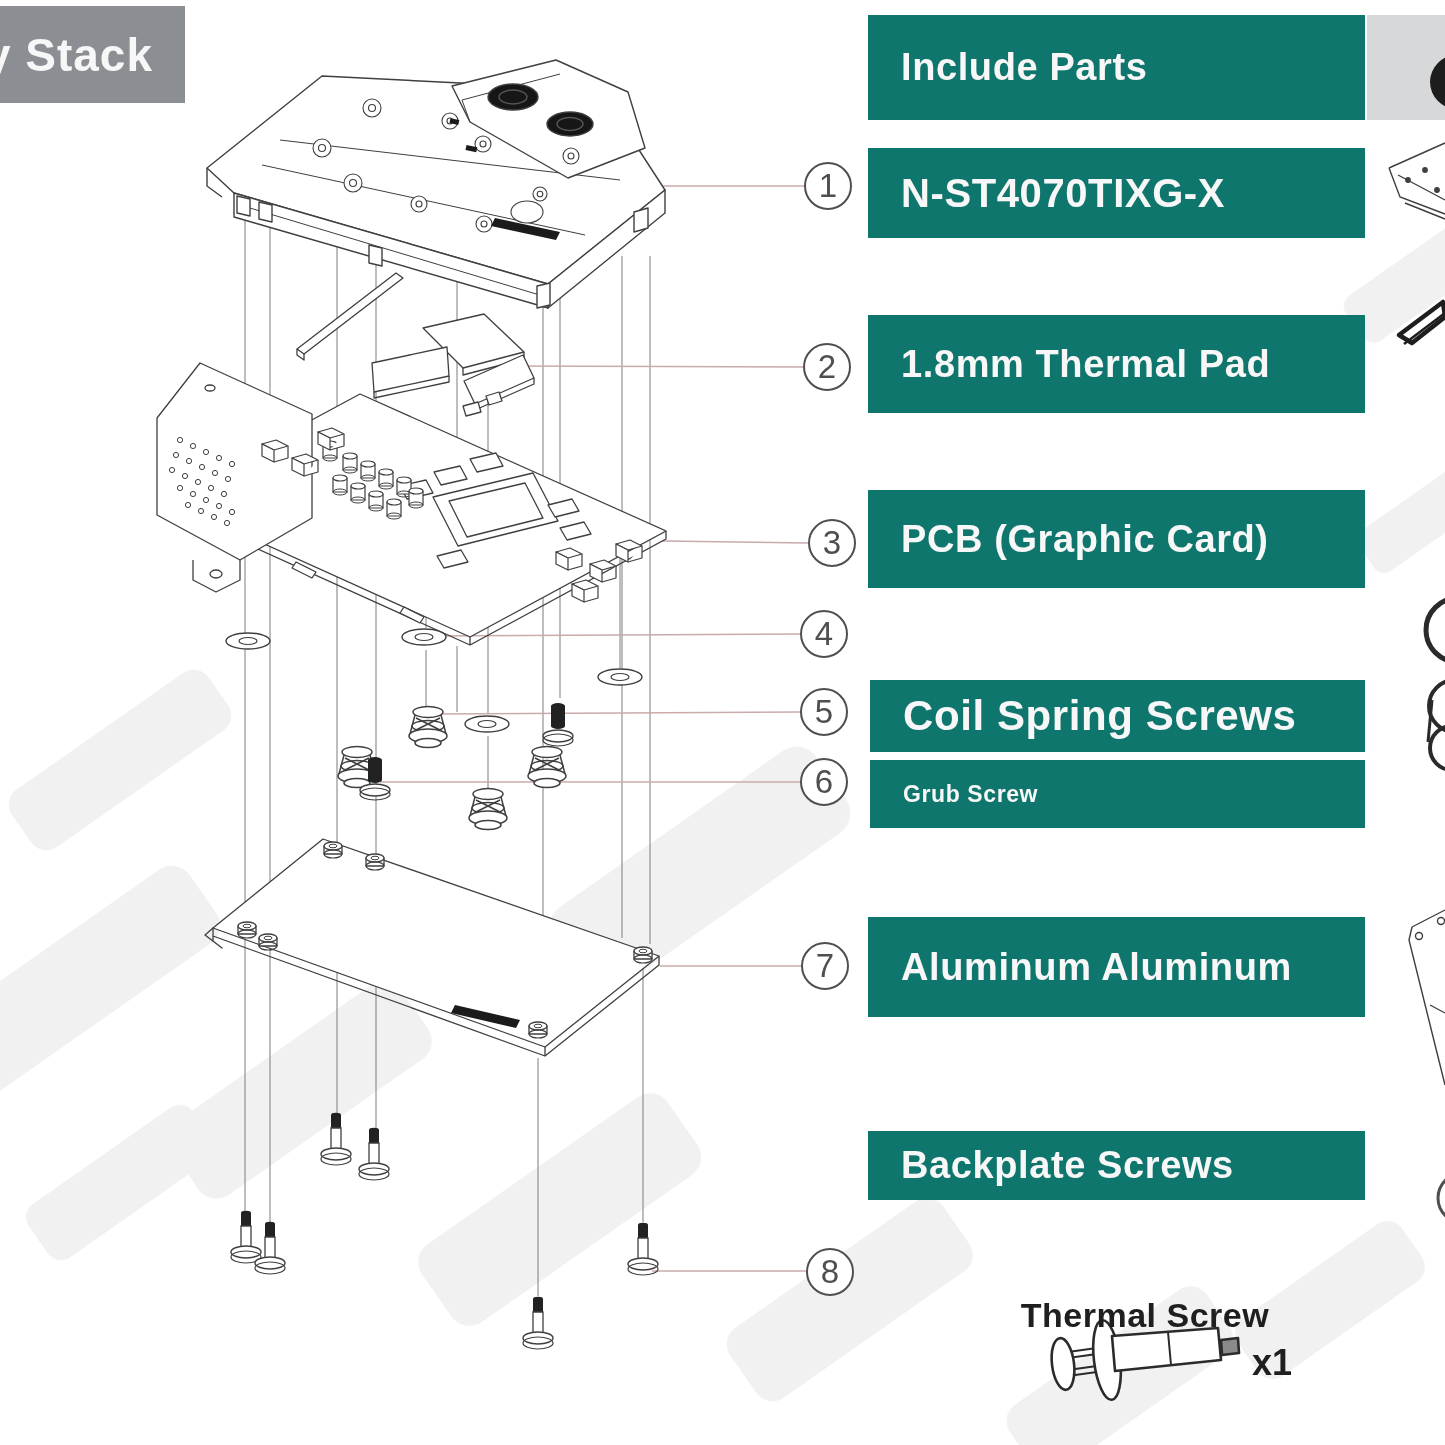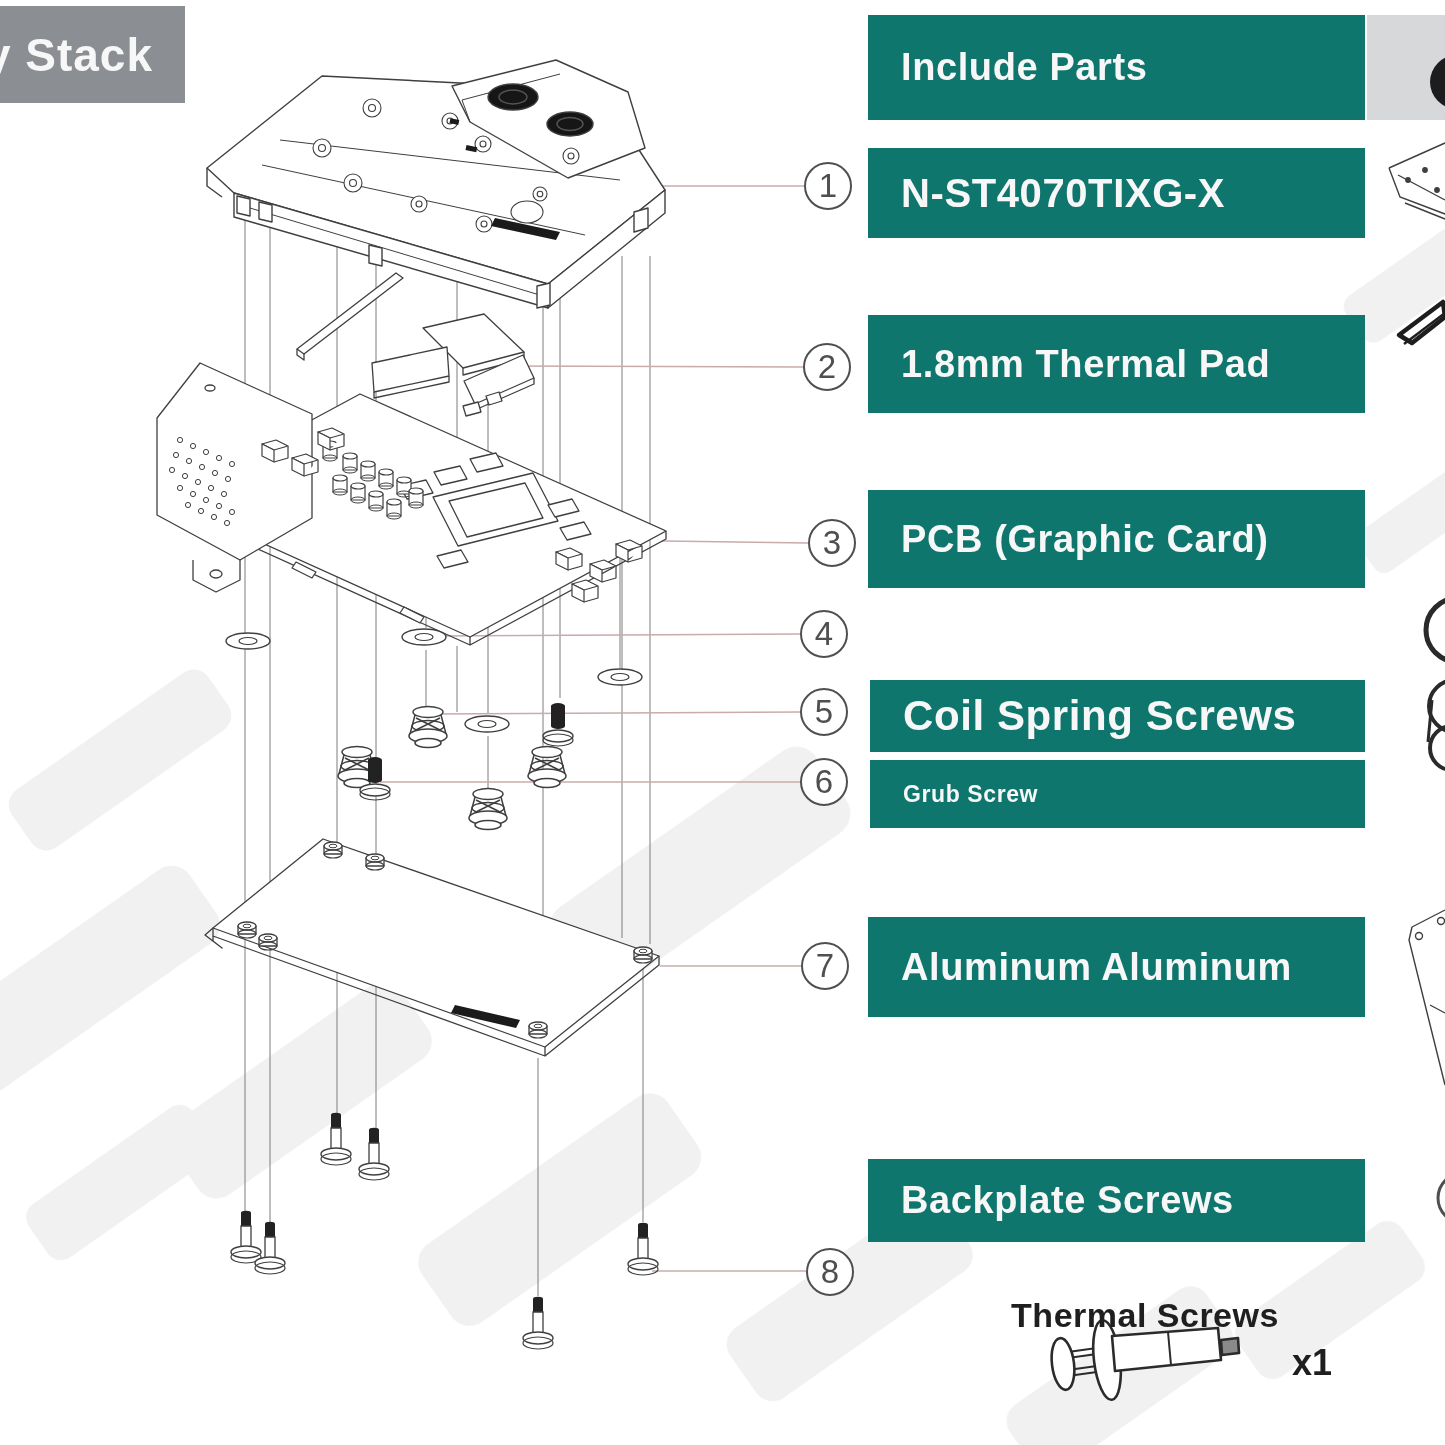--- a/index.html
+++ b/index.html
@@ -360,20 +360,20 @@
   <div class="circ" style="left:801px;top:942px;">
       <span>7</span>
     </div>
   <div class="gbox" style="left:868px;top:917px;width:497px;height:100px;font-size:38px;">
     <span>Aluminum Aluminum</span>
     </div>
 
   <div class="circ" style="left:806px;top:1248px;">
       <span>8</span>
     </div>
-  <div class="gbox" style="left:868px;top:1131px;width:497px;height:83px;font-size:38px;margin-top:28px;">
+  <div class="gbox" style="left:868px;top:1131px;width:497px;height:69px;font-size:38px;">
     <span>Backplate Screws</span>
     </div>
 
-  <div class="dk" style="left:1000px;top:1296px;width:290px;text-align:center;font-size:34px;letter-spacing:.5px;">Thermal Screws</div>
-  <div class="dk" style="left:1252px;top:1342px;font-size:36px;margin-left:40px;">x1</div>
+  <div class="dk" style="left:1000px;top:1296px;width:290px;text-align:center;font-size:34px;letter-spacing:.5px;">Thermal Screw</div>
+  <div class="dk" style="left:1252px;top:1342px;font-size:36px;">x1</div>
 
 </div>
 
 </body></html>

